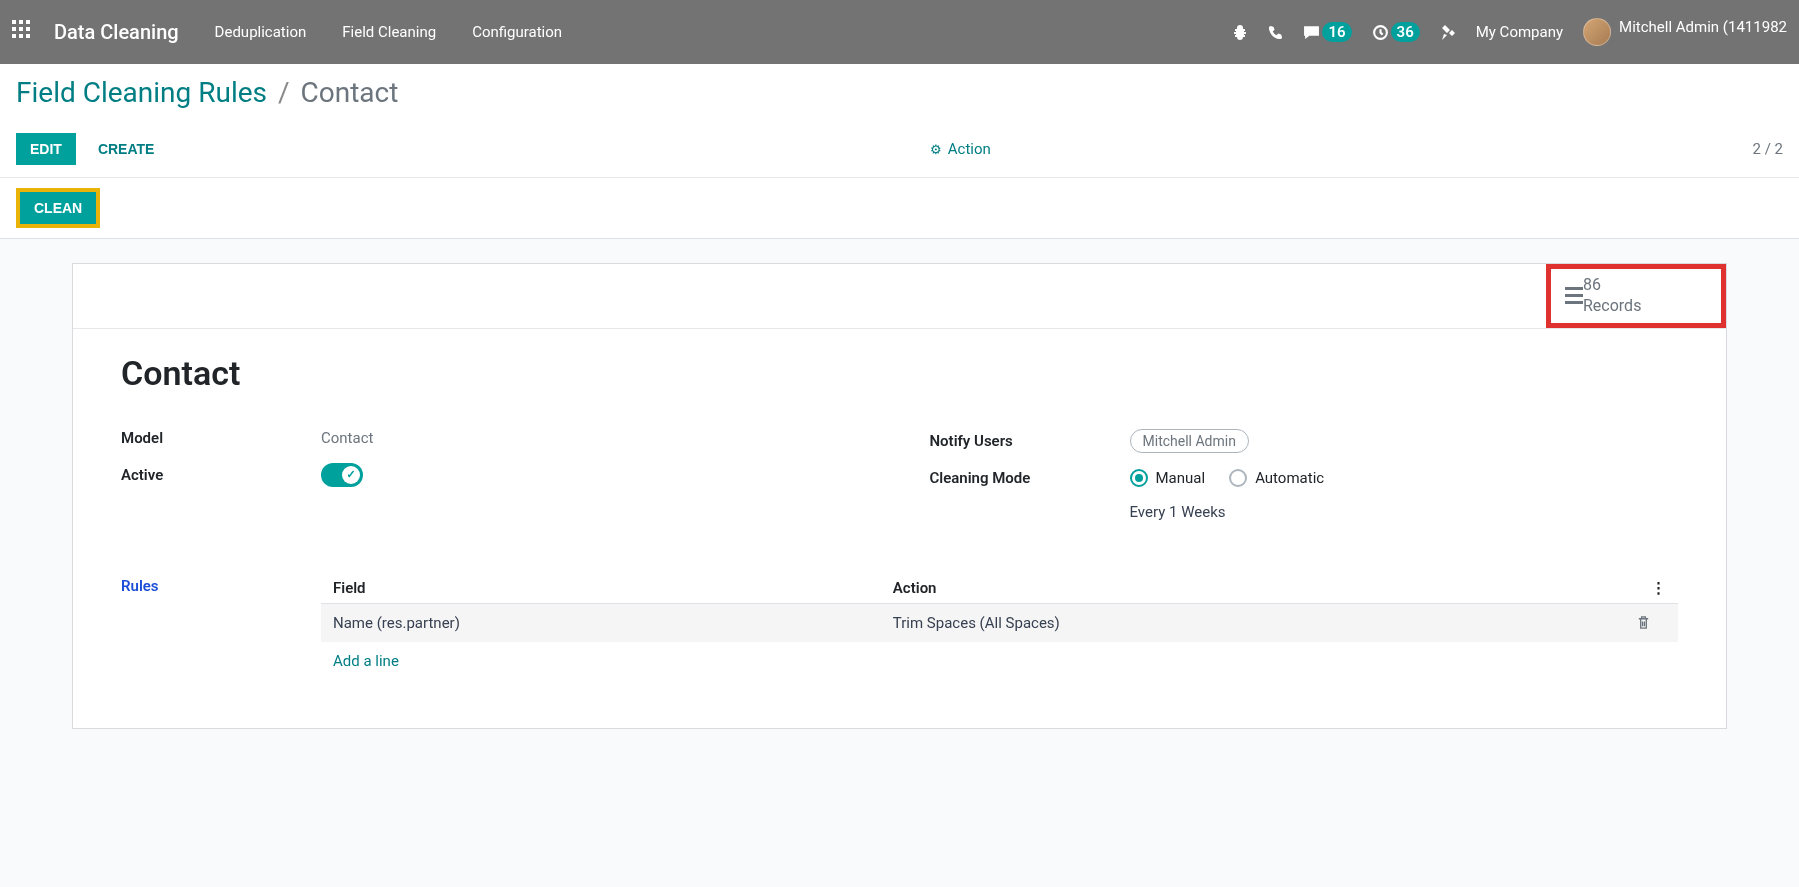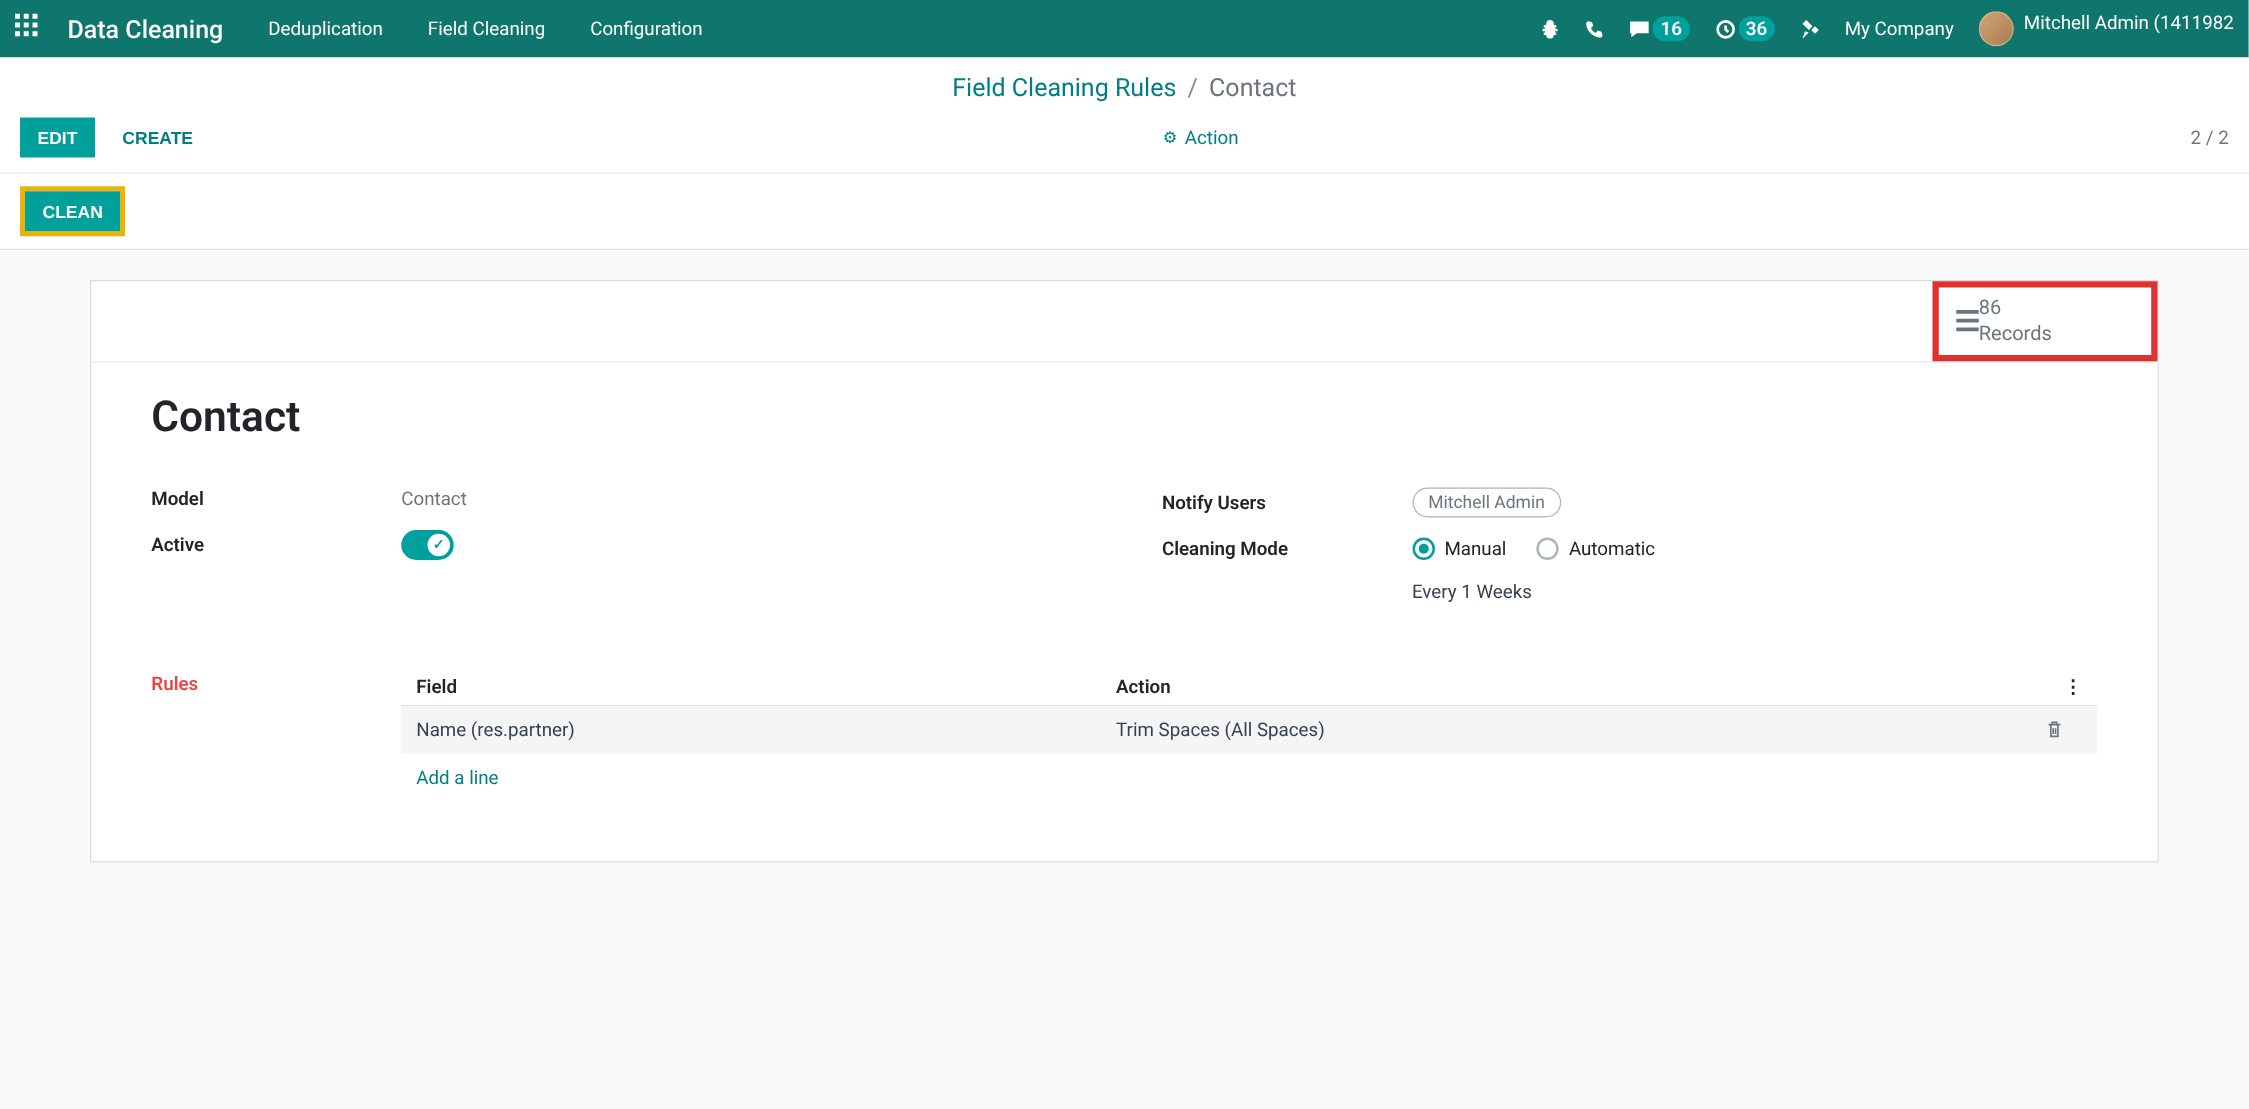--- a/index.html
+++ b/index.html
@@ -1,34 +1,34 @@
 <!DOCTYPE html>
 <html><head>
   <meta charset="utf-8">
   <style>
     * { box-sizing: border-box; margin: 0; padding: 0; }
     body { font-family: -apple-system, BlinkMacSystemFont, "Segoe UI", Roboto, sans-serif; font-size: 14px; color: #374151; background: #f9fafb; }
     
-    .topbar { background: #0f766e; color: #fff; height: 46px; display: flex; align-items: center; padding: 0 12px; }
+    .topbar { background: #737373; color: #fff; height: 64px; display: flex; align-items: center; padding: 0 12px; }
     .apps-icon { width: 24px; height: 24px; display: grid; grid-template-columns: repeat(3, 4px); grid-template-rows: repeat(3, 4px); gap: 3px; margin-right: 18px; cursor: pointer; }
     .apps-icon span { background: #fff; }
     .app-title { font-size: 20px; font-weight: 500; margin-right: 36px; }
     .top-nav { display: flex; gap: 36px; }
     .top-nav-item { color: #fff; cursor: pointer; font-size: 15px; }
     .top-spacer { flex: 1; }
     .top-right { display: flex; align-items: center; gap: 20px; }
     .icon-btn { color: #fff; cursor: pointer; position: relative; display: flex; align-items: center; }
     .badge { background: #00a09d; color: #fff; font-size: 15px; font-weight: 600; padding: 1px 6px; border-radius: 10px; margin-left: 2px; }
     .company-name { color: #fff; font-size: 15px; }
     .user-section { display: flex; align-items: flex-start; gap: 8px; }
     .avatar { width: 28px; height: 28px; border-radius: 50%; background: linear-gradient(135deg, #d4a574, #a67c52); border: 1px solid rgba(255,255,255,0.3); }
     .user-name { color: #fff; font-size: 15px; }
     
     .control-bar { background: #fff; padding: 12px 16px 0; }
-    .breadcrumb { font-size: 20px; margin-bottom: 12px; text-align: center; }
+    .breadcrumb { font-size: 28px; margin-bottom: 24px; }
     .breadcrumb-link { color: #017e84; cursor: pointer; }
     .breadcrumb-sep { color: #8a8a8a; margin: 0 4px; }
     .breadcrumb-current { color: #6c757d; }
     
     .control-row { display: flex; align-items: center; padding-bottom: 12px; }
     .btn { border: none; padding: 8px 14px; font-size: 14px; font-weight: 600; cursor: pointer; }
     .btn-primary { background: #00a09d; color: #fff; }
     .btn-secondary { background: transparent; color: #017e84; margin-left: 8px; }
     .action-dropdown { margin-left: auto; margin-right: auto; color: #017e84; cursor: pointer; display: flex; align-items: center; gap: 6px; font-size: 15px; }
     .gear-icon { font-size: 13px; }
@@ -62,21 +62,21 @@
     .radio-outer.checked { border-color: #00a09d; }
     .radio-inner { width: 8px; height: 8px; border-radius: 50%; background: #00a09d; }
     .radio-label { color: #212529; font-size: 15px; }
     
     .toggle { width: 42px; height: 24px; background: #00a09d; border-radius: 12px; position: relative; cursor: pointer; }
     .toggle-knob { position: absolute; right: 3px; top: 3px; width: 18px; height: 18px; background: #fff; border-radius: 50%; display: flex; align-items: center; justify-content: center; color: #00a09d; font-size: 11px; font-weight: bold; }
     
     .tag { display: inline-block; padding: 3px 12px; border: 1px solid #adb5bd; border-radius: 14px; color: #6c757d; font-size: 14px; }
     
     .rules-section { display: flex; gap: 0; }
-    .rules-label { width: 200px; font-weight: 600; color: #ef4444; font-size: 15px; padding-top: 4px; }
+    .rules-label { width: 200px; font-weight: 600; color: #1d4ed8; font-size: 15px; padding-top: 4px; }
     .rules-table { flex: 1; }
     .rules-header { display: flex; padding: 6px 12px; font-weight: 600; color: #212529; font-size: 15px; border-bottom: 1px solid #dee2e6; }
     .rules-header .col-field { flex: 0 0 42%; }
     .rules-header .col-action { flex: 1; }
     .rules-header .col-menu { flex: 0 0 30px; text-align: right; cursor: pointer; }
     .rules-row { display: flex; padding: 10px 12px; background: #f5f5f5; align-items: center; font-size: 15px; color: #374151; }
     .rules-row .col-field { flex: 0 0 42%; }
     .rules-row .col-action { flex: 1; }
     .rules-row .col-del { flex: 0 0 30px; text-align: right; cursor: pointer; color: #6c757d; }
     .add-line { padding: 10px 12px; color: #017e84; cursor: pointer; font-size: 15px; }

